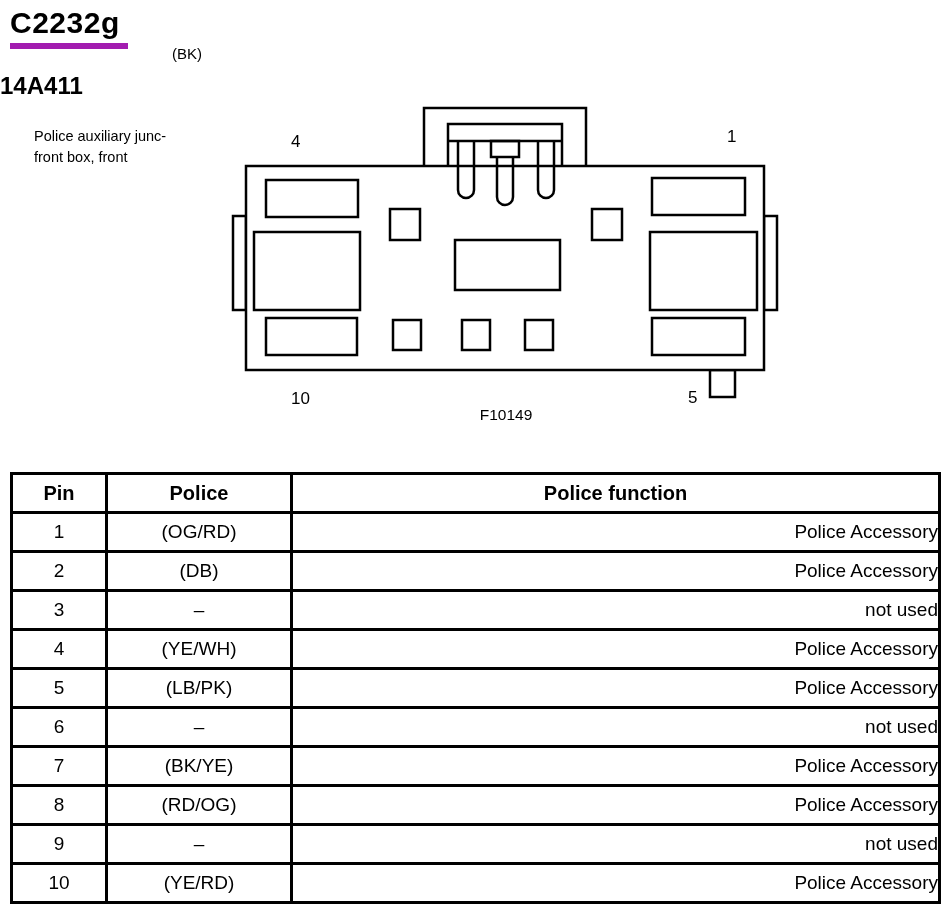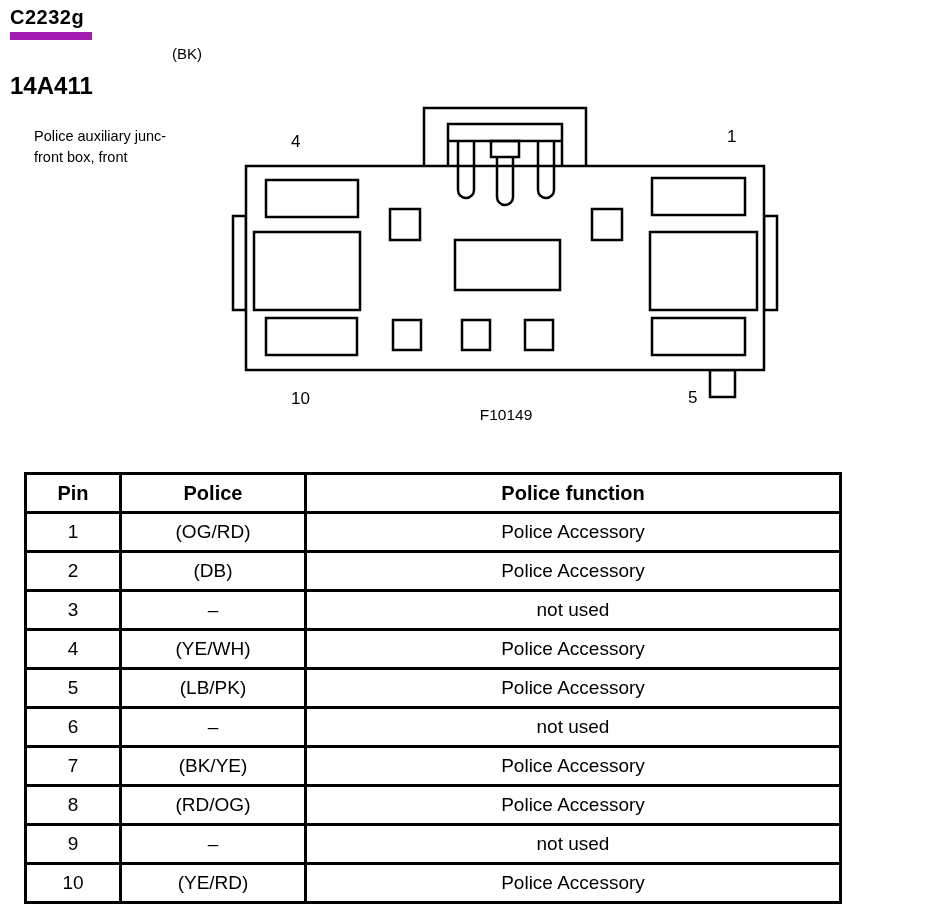--- a/index.html
+++ b/index.html
@@ -9,70 +9,70 @@
     color: #000000;
     font-family: "Liberation Sans", sans-serif;
     position: relative;
     overflow: hidden;
   }
   .abs { position: absolute; }
 
   
   #connector-id {
     left: 10px; top: 6px;
-    font-size: 20px; font-weight: bold; letter-spacing: 0.5px;
-    border-bottom: 8px solid #a21caf;
+    font-size: 30px; font-weight: bold; letter-spacing: 0.5px;
+    border-bottom: 6px solid #a21caf;
     padding: 0 8px 3px 0;
     display: inline-block;
   }
   #color-code {
     left: 172px; top: 18px;
     font-size: 15px;
     margin-top: 27px;
   }
   #part-number {
-    left: 10px; top: 72px;
+    left: 0; top: 72px;
     font-size: 24px; font-weight: bold;
   }
   #description {
     left: 10px; top: 126px;
     font-size: 14.5px; line-height: 21px; margin-left: 24px;
   }
 
   
   #diagram-svg { left: 0; top: 0; width: 952px; height: 432px; }
   #diagram-svg text {
     font-family: "Liberation Sans", sans-serif;
     fill: #000;
   }
   .pin-num { font-size: 17px; }
   .fig-num { font-size: 15.5px; }
 
   
   #pin-table {
-    left: 24px; top: 472px;
-    width: 818px;
+    left: 10px; top: 472px;
+    width: 931px;
     border-collapse: collapse;
     table-layout: fixed;
     font-size: 19px;
   }
   #pin-table th, #pin-table td {
     border: 3px solid #000;
     height: 36px;
     padding: 0;
     overflow: hidden;
     white-space: nowrap;
   }
   #pin-table th {
     font-weight: bold;
     font-size: 20px;
     text-align: center;
   }
   td.pin-cell, td.circuit-cell { text-align: center; }
-  td.function-cell { text-align: center; padding-left: 22px; }
+  td.function-cell { text-align: right; padding-left: 22px; }
 </style>
 </head>
 <body>
 
 <div>
 
   <span class="abs" id="connector-id">C2232g</span>
   <span class="abs" id="color-code">(BK)</span>
   <div class="abs" id="part-number">14A411</div>
   <div class="abs" id="description">

